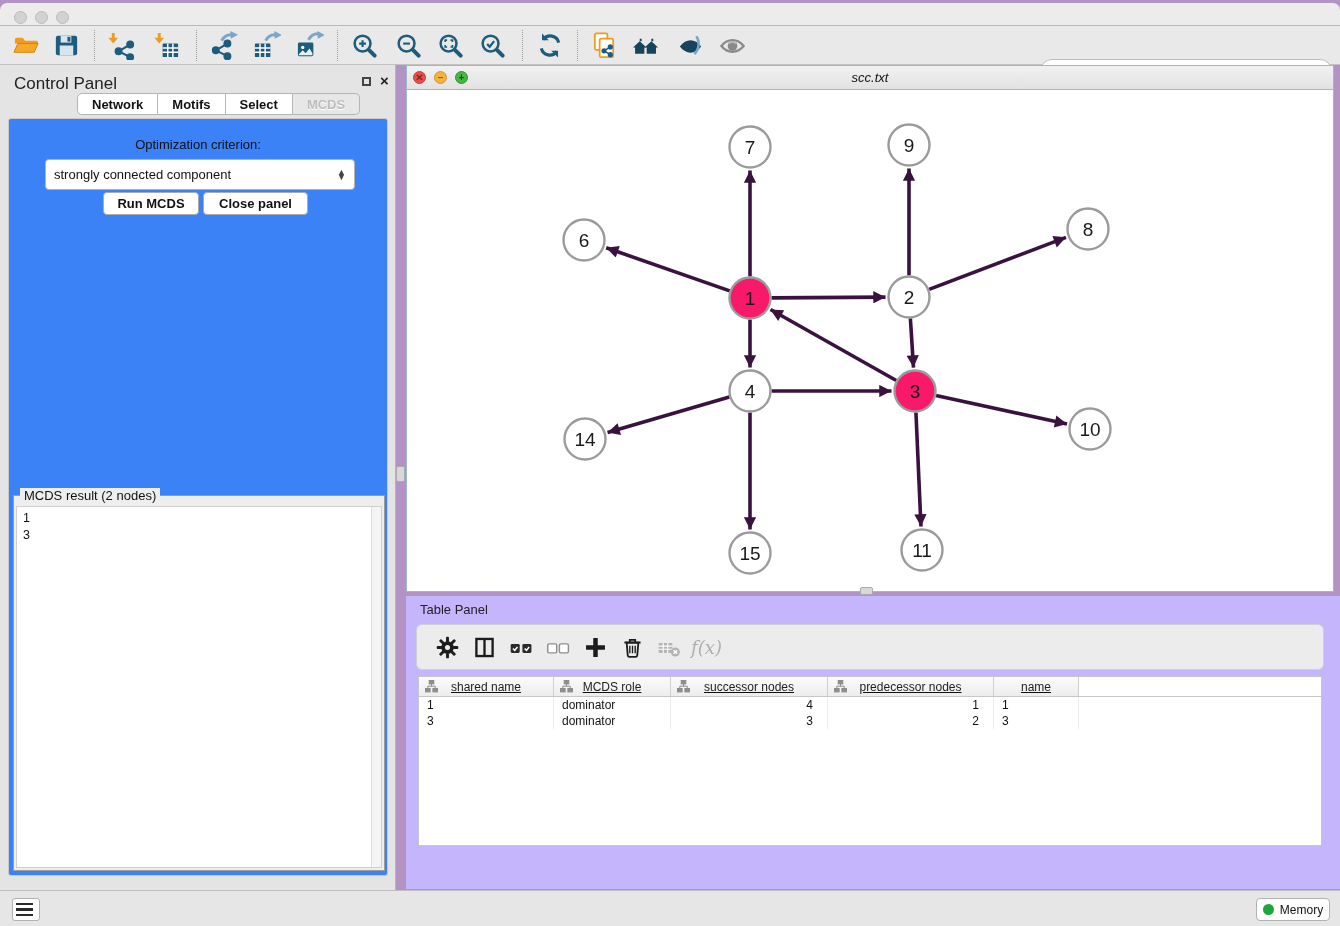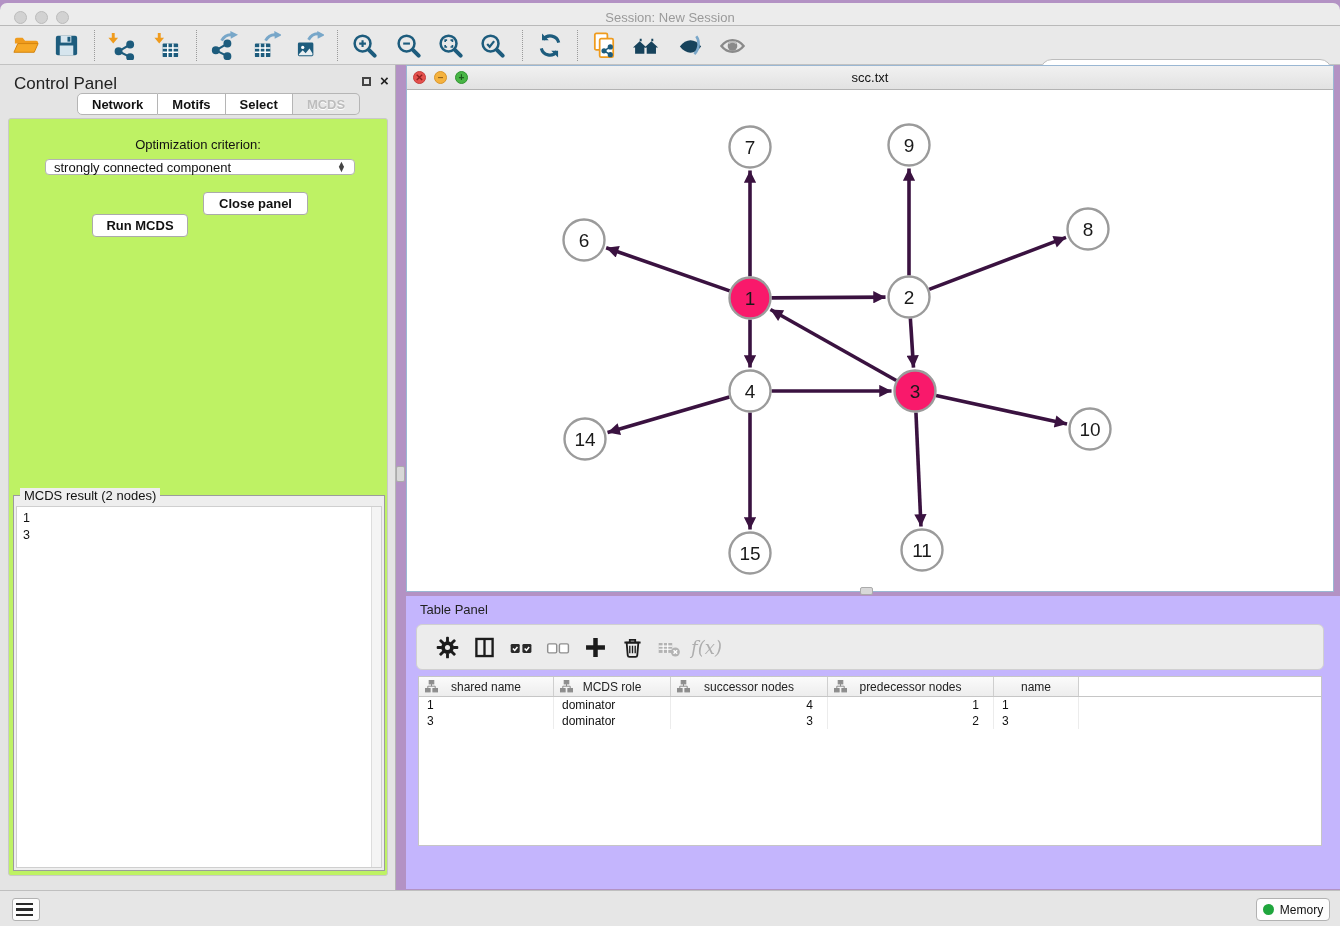--- a/index.html
+++ b/index.html
@@ -24,55 +24,55 @@
   
   #control-panel { left:0; top:65px; width:396px; height:825px; background:#e4e4e4; border-right:1px solid #b5b5b5; }
   #cp-title { left:14px; top:9px; font-size:17px; color:#222; }
   .panel-float { width:9px; height:9px; border:2px solid #444; display:inline-block; }
   .panel-close { font-size:15px; font-weight:700; color:#222; line-height:11px; }
   #cp-tabs { left:77px; top:28px; height:22px; display:flex; }
   .seg { height:22px; display:flex; align-items:center; justify-content:center; background:#fff; border:1px solid #b5b5b5; border-left:none; padding:0 14px; font-weight:700; font-size:13px; cursor:default; }
   .seg.first { border-left:1px solid #b5b5b5; border-radius:5px 0 0 5px; }
   .seg.last { border-radius:0 5px 5px 0; }
   .seg.sel-gray { background:#e7e7e7; color:#bdbdbd; text-shadow:0 1px 0 #fff; }
-  #cp-pane { left:8px; top:53px; width:380px; height:758px; background:#bef264; border:1px solid #c9c9c9; border-radius:3px; }
+  #cp-pane { left:8px; top:53px; width:380px; height:758px; background:#3b82f6; border:1px solid #c9c9c9; border-radius:3px; }
   #opt-label { left:0; right:0; top:18px; text-align:center; font-size:13px; color:#111; }
-  #opt-select { left:36px; top:40px; width:310px; height:16px; background:#fff; border:1px solid #b3b3b3; border-radius:4px; display:flex; align-items:center; padding:0 8px; font-size:13px; }
+  #opt-select { left:36px; top:40px; width:310px; height:31px; background:#fff; border:1px solid #b3b3b3; border-radius:4px; display:flex; align-items:center; padding:0 8px; font-size:13px; }
   #opt-select .chev { margin-left:auto; display:flex; flex-direction:column; line-height:5px; font-size:9px; color:#444; }
   .push-btn { position:absolute; top:73px; height:23px; background:#fff; border:1px solid #ababab; border-radius:4px; font-size:13px; font-weight:700; display:flex; align-items:center; justify-content:center; }
-  #run-btn { left:83px; width:96px;margin-top:22px; }
+  #run-btn { left:94px; width:96px; }
   #close-panel-btn { left:194px; width:105px; }
   #result-group { left:4px; top:376px; width:372px; height:376px; border:1px solid #9c9c9c; background:#eee; }
   #result-title { position:absolute; left:6px; top:-8px; background:#eee; padding:0 4px; font-size:13px; color:#111; }
   #result-text-wrap { position:absolute; left:2px; top:10px; right:2px; bottom:2px; background:#fff; border:1px solid #cfcfcf; }
   #result-text { white-space:pre; font-size:12.5px; line-height:17px; padding:3px 6px; }
   #result-scroll { position:absolute; right:0; top:0; bottom:0; width:10px; background:#f4f4f4; border-left:1px solid #ddd; }
 
   
   #v-split-handle { left:396px; top:466px; width:9px; height:16px; background:#d8d8d8; border:1px solid #ababab; border-radius:2px; }
   #h-split-handle { left:860px; top:587px; width:13px; height:8px; background:#d8d8d8; border:1px solid #ababab; border-radius:2px; }
 
   
   #network-frame { left:406px; top:65px; width:928px; height:527px; background:#fff; border:1px solid #9ab7d3; }
   #net-titlebar { left:0; top:0; right:0; height:24px; background:linear-gradient(#f1f1f1,#e2e2e2); border-bottom:1px solid #b3b3b3; }
   .tl { position:absolute; top:5px; width:13px; height:13px; border-radius:50%; font-size:10px; font-weight:700; display:flex; align-items:center; justify-content:center; }
   #tl-close { left:6px;  background:#e5504d; border:1px solid #c33f3c; color:#8c1f1d; }
   #tl-min  { left:27px; background:#f5b23e; border:1px solid #d9952a; color:#91611a; }
   #tl-max  { left:48px; background:#48b545; border:1px solid #2f9330; color:#1c5c1d; }
-  #net-title { left:0; right:0; top:4px; text-align:center; font-size:13px; color:#111; }
+  #net-title { left:0; right:0; top:4px; text-align:center; font-size:13px; color:#111;font-style:italic; }
 
   
   #table-panel { left:406px; top:596px; width:1115px; height:293px; background:#c4b5fd; }
   #tp-title { left:14px; top:6px; font-size:13px; color:#222; }
   #tp-toolbar { left:10px; top:28px; width:908px; height:46px; background:#ececec; border:1px solid #d0d0d0; border-radius:6px; display:flex; align-items:center; padding-left:12px; }
   .tpbtn { width:37px; height:34px; display:flex; align-items:center; justify-content:center; }
   .tpbtn svg { width:27px; height:27px; }
   #fx-btn { font-family:"DejaVu Serif", serif; font-style:italic; font-size:18px; color:#aeaeae; }
   #node-table { left:12px; top:80px; width:904px; height:170px; background:#fff; border:1px solid #c6c6c6; }
-  #nt-header { display:flex; height:20px; border-bottom:1px solid #c6c6c6; background:#fff; }
+  #nt-header { display:flex; height:20px; border-bottom:1px solid #c6c6c6; background:#fff;text-decoration:underline; }
   .hcell { position:relative; background:linear-gradient(#fbfbfb,#ededed); border-right:1px solid #cfcfcf; display:flex; align-items:center; justify-content:center; font-size:12px; color:#222; }
   .hcell svg { position:absolute; left:6px; width:13px; height:13px; }
   .trow { display:flex; height:16px; font-size:12px; color:#111; }
   .tcell { border-right:1px solid #ececec; padding:0 8px; display:flex; align-items:center; overflow:hidden; }
   .tcell.r { justify-content:flex-end; padding-right:14px; }
   #tp-tabs { left:0; right:0; top:266px; display:flex; justify-content:center; }
 
   
   #statusbar { left:0; top:890px; width:1340px; height:36px; background:#e6e6e6; border-top:1px solid #bfbfbf; }
   #list-btn { left:12px; top:7px; width:28px; height:23px; background:#fdfdfd; border:1px solid #b2b2b2; border-radius:3px; display:flex; flex-direction:column; justify-content:center; gap:3px; padding:0 6px; }
@@ -81,21 +81,20 @@
   #memory-btn { right:10px; top:7px; width:74px; height:23px; background:#fdfdfd; border:1px solid #b2b2b2; border-radius:4px; display:flex; align-items:center; justify-content:center; gap:6px; font-size:12px; }
   #memory-dot { width:11px; height:11px; border-radius:50%; background:#1ea53c; }
 </style>
 </head>
 <body>
 
 <div id="titlebar" class="abs">
   <div id="traffic-box" class="abs">
     <span class="traffic-gray"></span><span class="traffic-gray"></span><span class="traffic-gray"></span>
   </div>
-  <div id="win-title" class="abs">Session: New Session</div>
 </div>
 
 <div id="toolbar" class="abs">
   <div class="tbtn" style="left:8px">
     <svg viewBox="0 0 30 30">
         <path fill="#ef9b1d" d="M3 9c0-1.1.9-2 2-2h6l2.5 3H25c1.1 0 2 .9 2 2v1H3z"></path>
         <path fill="#f6a826" stroke="#d3820a" d="M6 13h21l-4 9H2z"></path>
       </svg>
   </div>
   <div class="tbtn" style="left:48px">

